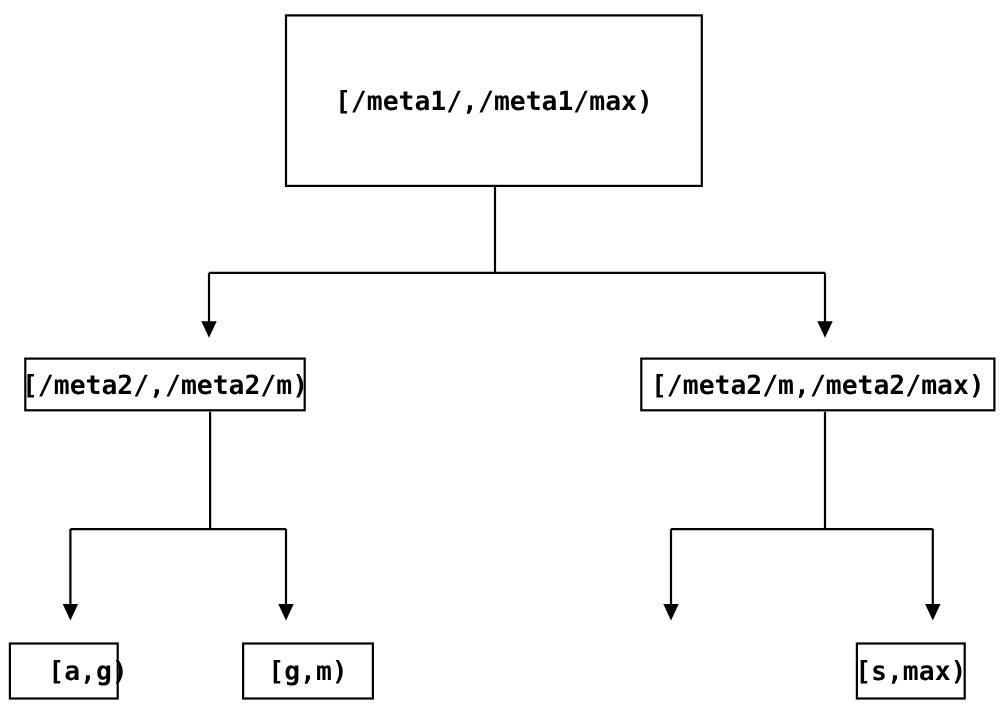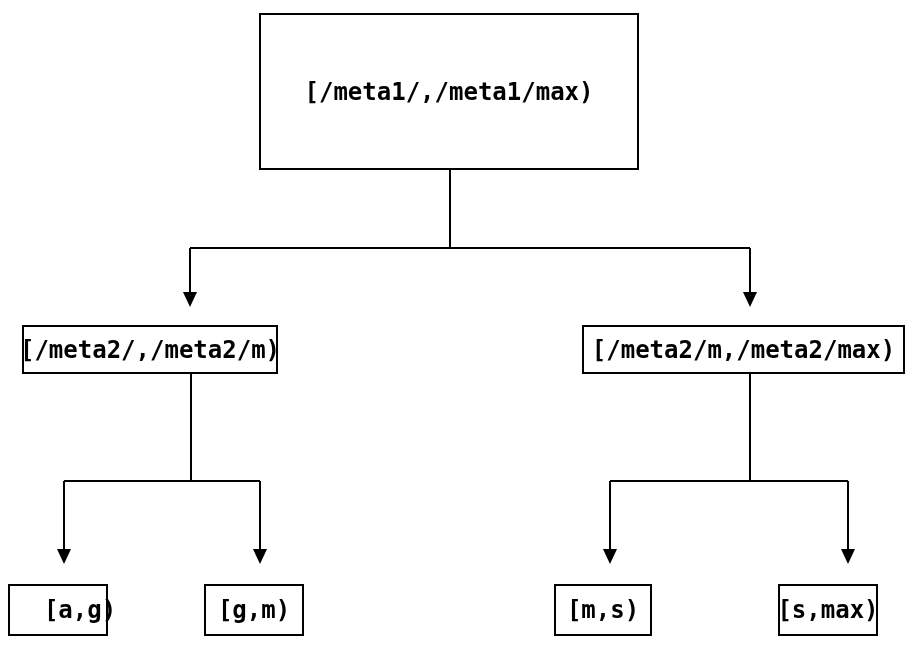--- a/index.html
+++ b/index.html
@@ -34,21 +34,21 @@
     font-size: 24px;
     color: #000000;
     white-space: nowrap;
     letter-spacing: 0;
     text-align: right;
   }
   .node-root  { left: 259px; top: 13px;  width: 380px; height: 157px; }
   .node-l2l   { left: 22px;  top: 325px; width: 256px; height: 49px; }
   .node-l2r   { left: 582px; top: 325px; width: 323px; height: 49px; }
   .node-leaf1 { left: 8px;   top: 584px; width: 100px; height: 52px; padding-left: 44px; }
-  .node-leaf2 { left: 204px; top: 584px; width: 100px; height: 52px; }
+  .node-leaf2 { left: 220px; top: 584px; width: 120px; height: 52px; }
   .node-leaf3 { left: 554px; top: 584px; width: 98px;  height: 52px; }
   .node-leaf4 { left: 778px; top: 584px; width: 100px; height: 52px; }
 </style>
 </head>
 <body>
 
 <div class="canvas">
 
   <svg class="connectors" viewBox="0 0 912 652" xmlns="http://www.w3.org/2000/svg">
 
@@ -93,21 +93,18 @@
   </div>
 
   <div class="node node-leaf1">
     <span>[a,g)</span>
   </div>
 
   <div class="node node-leaf2">
     <span>[g,m)</span>
   </div>
 
-  <div class="node node-leaf3">
-    <span>[m,s)</span>
-  </div>
 
   <div class="node node-leaf4">
     <span>[s,max)</span>
   </div>
 
 </div>
 
 </body></html>

